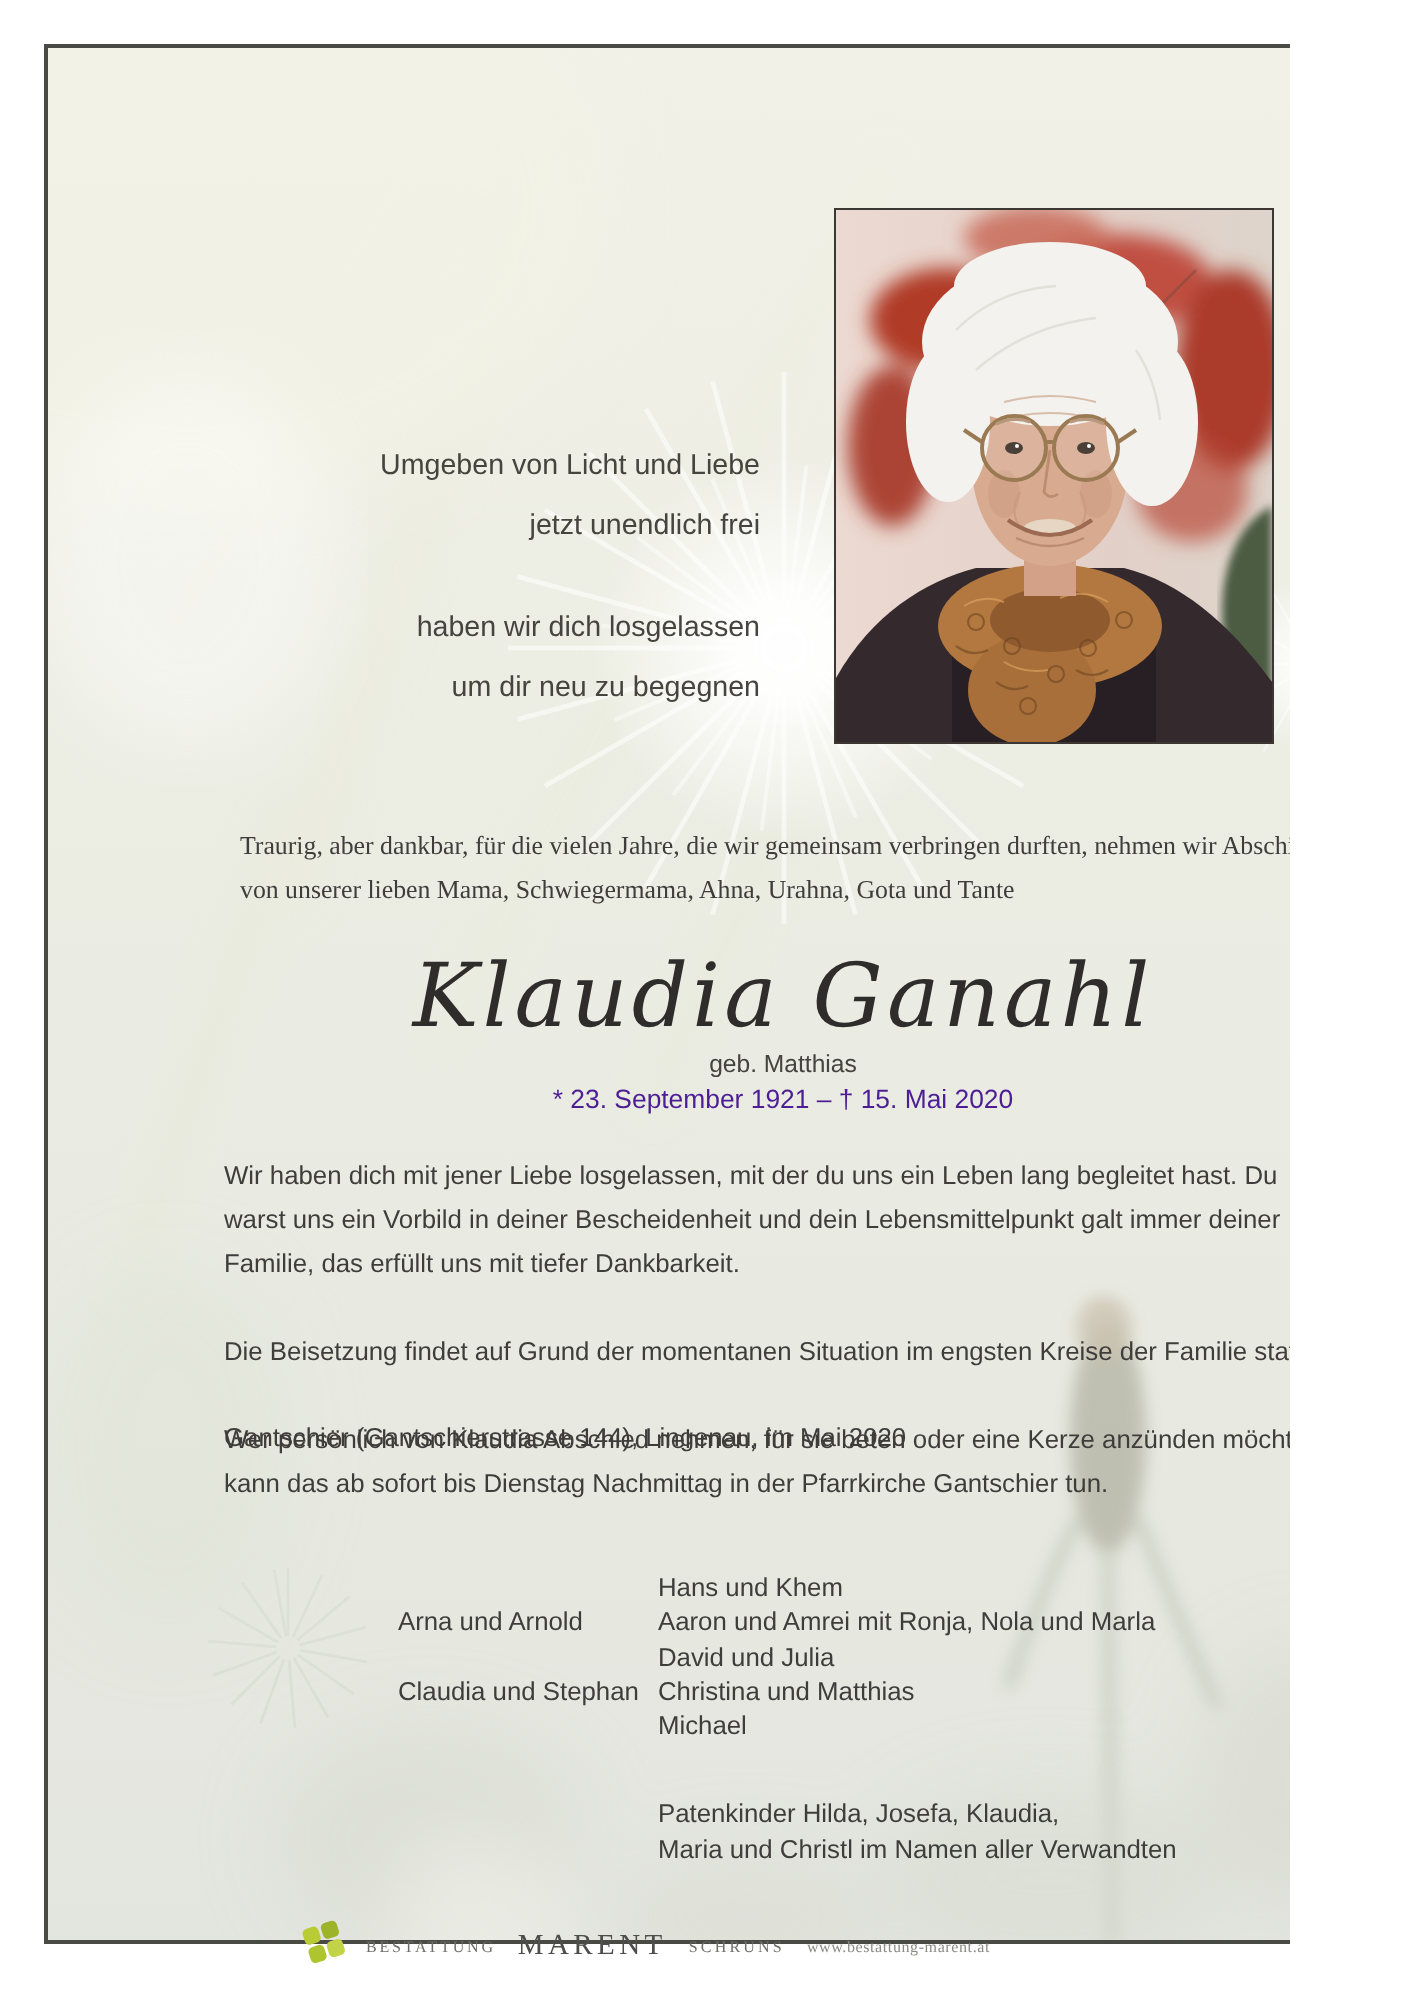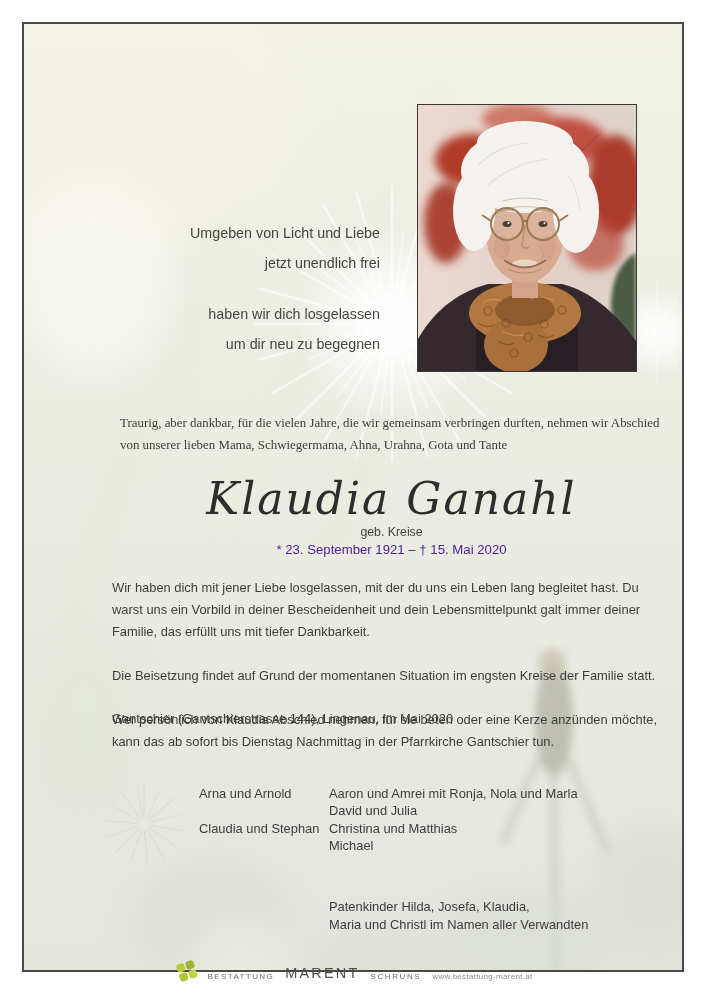--- a/index.html
+++ b/index.html
@@ -1,17 +1,17 @@
 <!DOCTYPE html>
 <html><head>
 <meta charset="utf-8">
 <style>
   html,body{margin:0;padding:0;background:#ffffff;}
   .page{
-    position:relative;width:707px;height:1000px;background:#ffffff;overflow:hidden;
+    position:relative;width:645px;height:1000px;background:#ffffff;overflow:hidden;
     font-family:"Liberation Sans", sans-serif;color:#3e3d3b;
   }
   .frame{
     position:absolute;left:22px;top:22px;width:662px;height:950px;
     border:2px solid #4a4a44;box-sizing:border-box;overflow:hidden;background:#ecede4;
   }
   .bg-art{position:absolute;left:0;top:0;width:658px;height:946px;}
   .photo{
     position:absolute;left:393px;top:80px;width:218px;height:266px;
     border:1px solid #3c3733;box-sizing:content-box;overflow:hidden;z-index:2;
@@ -38,21 +38,21 @@
   .place-line{position:absolute;left:88px;top:687px;font-size:12.9px;z-index:3;}
   .family{position:absolute;left:175px;top:761px;width:460px;font-size:12.9px;z-index:3;}
   .family-row{display:flex;line-height:17.3px;}
   .family-left{width:130px;flex:0 0 130px;}
   .family-right{flex:1;}
   .godchildren{position:absolute;left:305px;top:874px;font-size:12.9px;line-height:18px;z-index:3;}
   .footer{
     position:absolute;left:0;right:0;top:959px;height:28px;z-index:5;
     display:flex;justify-content:center;align-items:center;gap:9px;
   }
-  .footer-text{display:flex;align-items:flex-end;gap:11px;white-space:nowrap;}
+  .footer-text{display:flex;align-items:center;gap:11px;white-space:nowrap;font-family:Liberation Serif, serif;}
   .f-prefix{font-size:8px;letter-spacing:1.4px;color:#6d6d69;}
   .f-name{font-size:14.5px;letter-spacing:2.2px;color:#4e4e4a;}
   .f-city{font-size:8px;letter-spacing:1.6px;color:#6d6d69;}
   .f-url{font-size:8px;letter-spacing:.3px;color:#8b8b86;}
   .logo{display:block;transform:translateY(-2px);}
 </style>
 </head>
 <body>
 
 <div class="page">
@@ -291,35 +291,36 @@
       <div class="stanza2">
         <div class="line">haben wir dich losgelassen</div>
         <div class="line">um dir neu zu begegnen</div>
       </div>
     </div>
 
     <div class="intro">Traurig, aber dankbar, für die vielen Jahre, die wir gemeinsam verbringen durften, nehmen wir Abschied von unserer lieben Mama, Schwiegermama, Ahna, Urahna, Gota und Tante</div>
 
     <div class="name-block">
       <div class="deceased-name">Klaudia Ganahl</div>
-      <div class="birth-name">geb. Kreise</div>
+      <div class="birth-name">geb. Matthias</div>
       <div class="life-dates">* 23. September 1921 – † 15. Mai 2020</div>
     </div>
 
     <div class="body-text">
       <p>Wir haben dich mit jener Liebe losgelassen, mit der du uns ein Leben lang begleitet hast. Du warst uns ein Vorbild in deiner Bescheidenheit und dein Lebensmittelpunkt galt immer deiner Familie, das erfüllt uns mit tiefer Dankbarkeit.</p>
       <p>Die Beisetzung findet auf Grund der momentanen Situation im engsten Kreise der Familie statt.</p>
       <p>Wer persönlich von Klaudia Abschied nehmen, für sie beten oder eine Kerze anzünden möchte, kann das ab sofort bis Dienstag Nachmittag in der Pfarrkirche Gantschier tun.</p>
     </div>
 
     <div class="place-line">Gantschier (Gantschierstrasse 144), Lingenau, im Mai 2020</div>
 
     <div class="family">
       <div class="family-row">
         <div class="family-left"></div>
+        <div class="family-right">Hans und Khem</div>
       </div>
       <div class="family-row">
         <div class="family-left">Arna und Arnold</div>
         <div class="family-right">Aaron und Amrei mit Ronja, Nola und Marla</div>
       </div>
       <div class="family-row">
         <div class="family-left"></div>
         <div class="family-right">David und Julia</div>
       </div>
       <div class="family-row">

